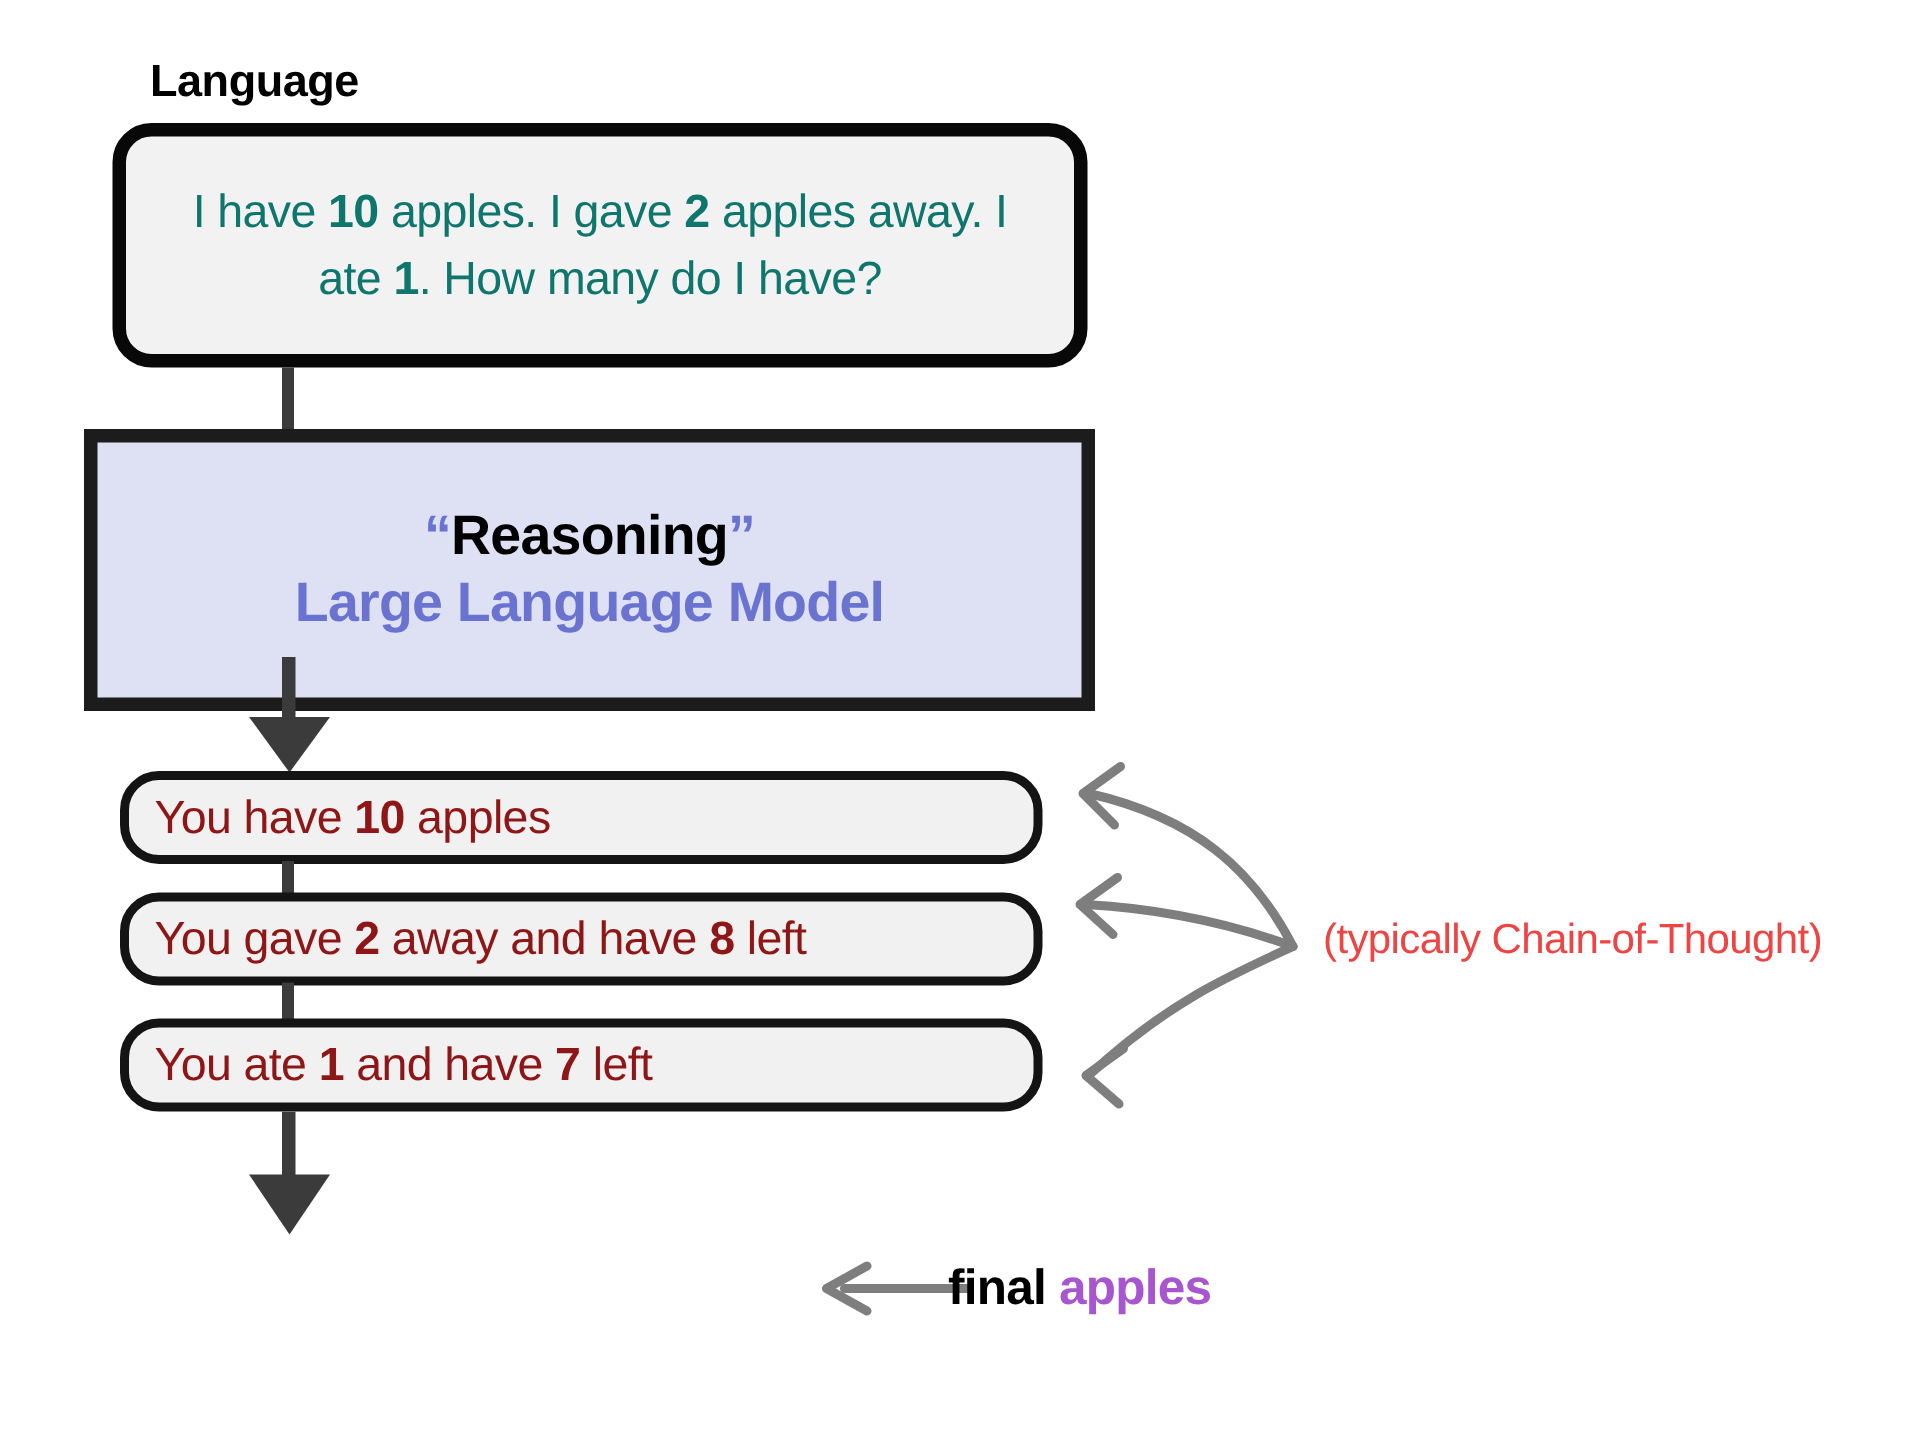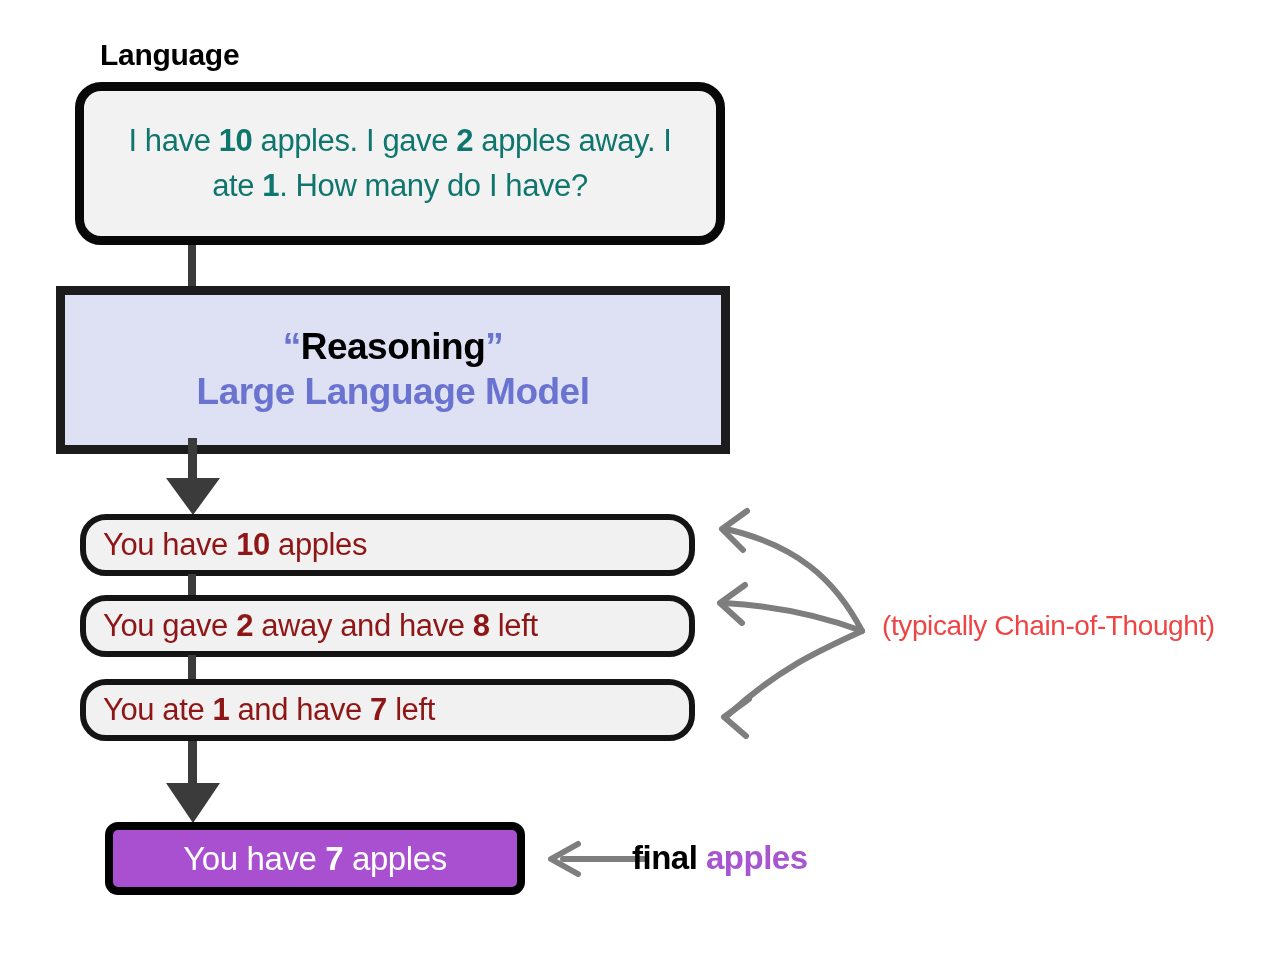--- a/index.html
+++ b/index.html
@@ -69,21 +69,21 @@
     width: 8px;
     height: 44px;
   }
 
   
   #llm-box {
     position: absolute;
     left: 56px;
     top: 286px;
     width: 674px;
-    height: 168px;
+    height: 188px;
     box-sizing: border-box;
     background: #dde1f3;
     border: 9px solid #1c1c1c;
     border-radius: 0;
     display: flex;
     flex-direction: column;
     align-items: center;
     justify-content: center;
   }
   #llm-reasoning {
@@ -281,23 +281,20 @@
 
   <div id="reason-annotation">
     <div id="reason-sub">(typically Chain-of-Thought)</div>
   </div>
 
   <svg id="arrow-steps-answer" viewBox="0 0 66 84">
     <rect x="28" y="0" width="9" height="46" fill="#3b3b3b"></rect>
     <polygon points="6,42 60,42 33,82" fill="#3b3b3b"></polygon>
   </svg>
 
-  <div id="answer-box">
-    <div id="answer-text">You have <b>7</b> apples</div>
-  </div>
 
   <svg id="answer-arrow" viewBox="0 0 105 38">
     <g fill="none" stroke="#7e7e7e" stroke-width="6" stroke-linecap="round" stroke-linejoin="round">
       <line x1="18" y1="19" x2="101" y2="19"></line>
       <polyline points="33,4 6,19 33,34"></polyline>
     </g>
   </svg>
 
   <div id="answer-annotation">final<span class="a"> apples</span></div>
 

